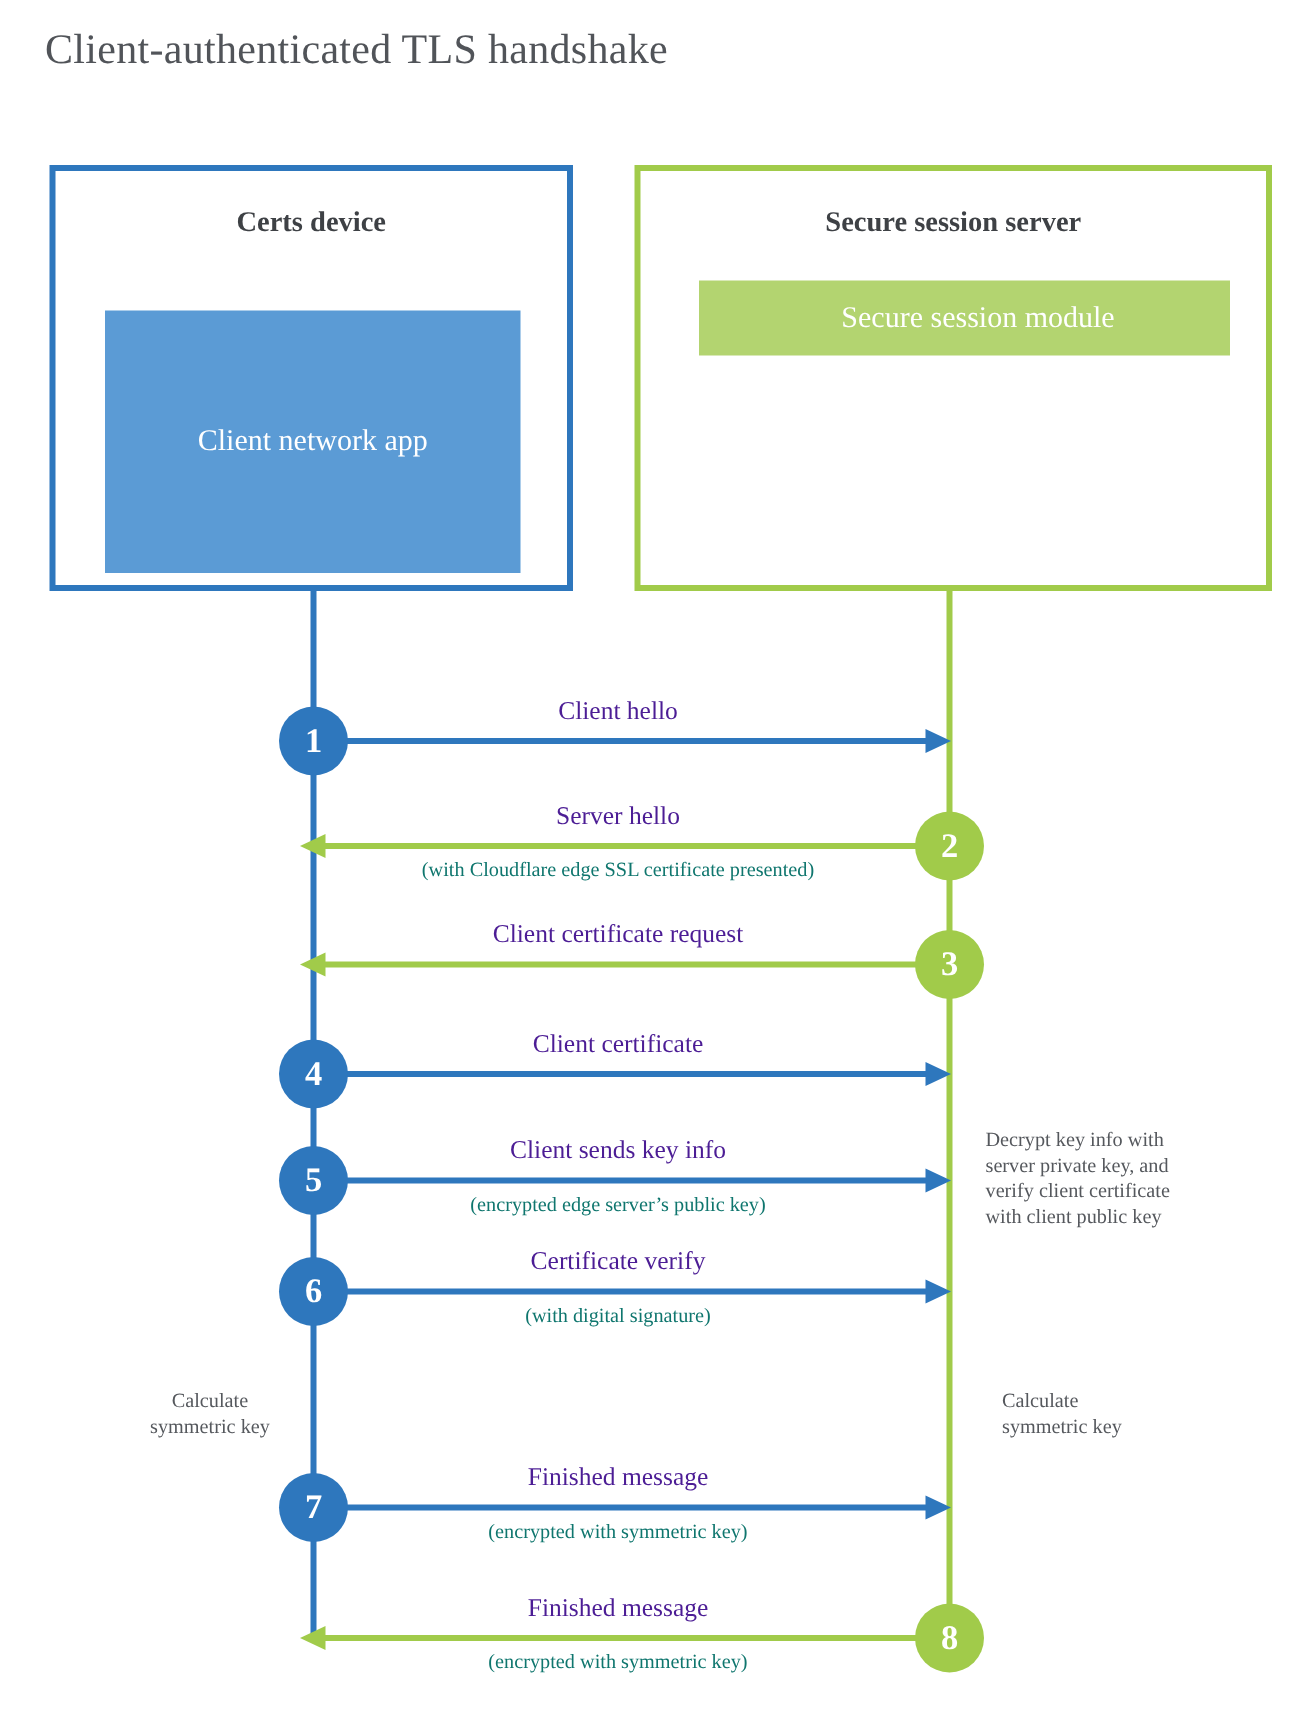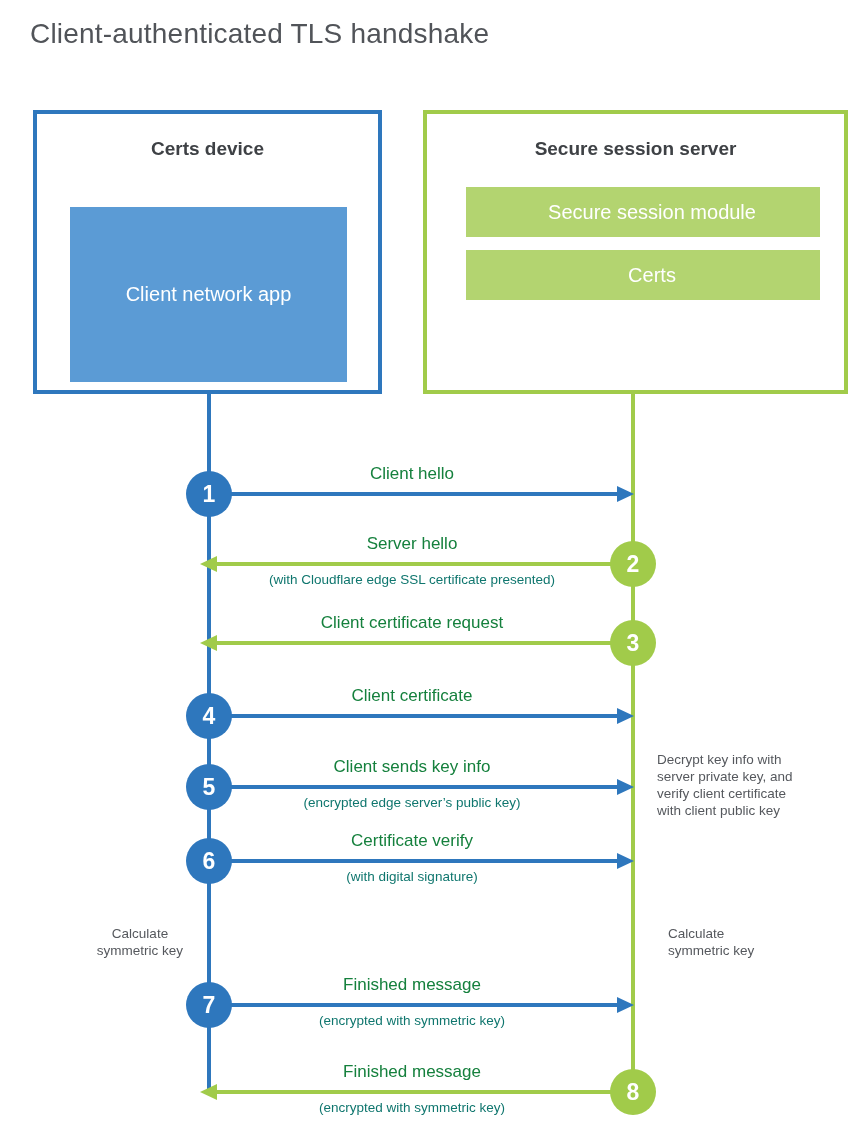--- a/index.html
+++ b/index.html
@@ -1,20 +1,20 @@
 <!DOCTYPE html>
 <html><head>
 <meta charset="utf-8">
 <style>
   html,body{margin:0;padding:0;background:#ffffff;}
   .canvas{
     position:relative;
     width:865px;height:1146px;
     background:#ffffff;
-    font-family:Liberation Sans, sans-serif;
+    font-family:Liberation Serif, serif;
     overflow:hidden;
   }
   .title{
     position:absolute;left:30px;top:18px;
     font-size:28px;font-weight:300;color:#515459;letter-spacing:.2px;
   }
   
   .box{position:absolute;background:#fff;box-sizing:border-box;}
   .client-box{left:33px;top:110px;width:349px;height:284px;border:4px solid #2E77BD;}
   .server-box{left:423px;top:110px;width:425px;height:284px;border:4px solid #A1CB4A;}
@@ -46,21 +46,21 @@
   .head-left{border-right:17px solid #A1CB4A;}
   .step-circle{
     position:absolute;width:46px;height:46px;border-radius:50%;
     display:flex;align-items:center;justify-content:center;
     color:#fff;font-size:23px;font-weight:700;z-index:5;
   }
   .circle-blue{background:#2E77BD;}
   .circle-green{background:#A1CB4A;}
   .step-label{
     position:absolute;left:237px;width:350px;text-align:center;
-    font-size:17px;color:#15803d;
+    font-size:17px;color:#4c1d95;
   }
   .step-sublabel{
     position:absolute;left:237px;width:350px;text-align:center;
     font-size:13.5px;color:#0f766e;
   }
   
   .note{position:absolute;font-size:13.5px;line-height:17px;color:#55585D;white-space:pre-line;}
   .decrypt-note{left:657px;top:751px;width:185px;text-align:left;}
   .calc-left{left:40px;top:925px;width:200px;text-align:center;}
   .calc-right{left:668px;top:925px;width:180px;text-align:left;}
@@ -77,23 +77,20 @@
   </div>
   <div class="app-box">
     <span>Client network app</span>
   </div>
 
   <div class="box server-box">
     <div class="box-title">Secure session server</div>
   </div>
   <div class="server-bar bar-0">
     <span>Secure session module</span>
-  </div>
-  <div class="server-bar bar-1">
-    <span>Certs</span>
   </div>
 
   <div class="vline client-vline"></div>
   <div class="vline server-vline"></div>
 
   <div id="steps">
       <div class="step">
     <div class="arrow-line blue-fill" style="left: 209px; width: 411px; top: 492px;"></div>
     <div class="arrow-head head-right" style="left: 617px; top: 486px;"></div>
     <div class="step-label" style="top: 464px;">Client hello</div>

